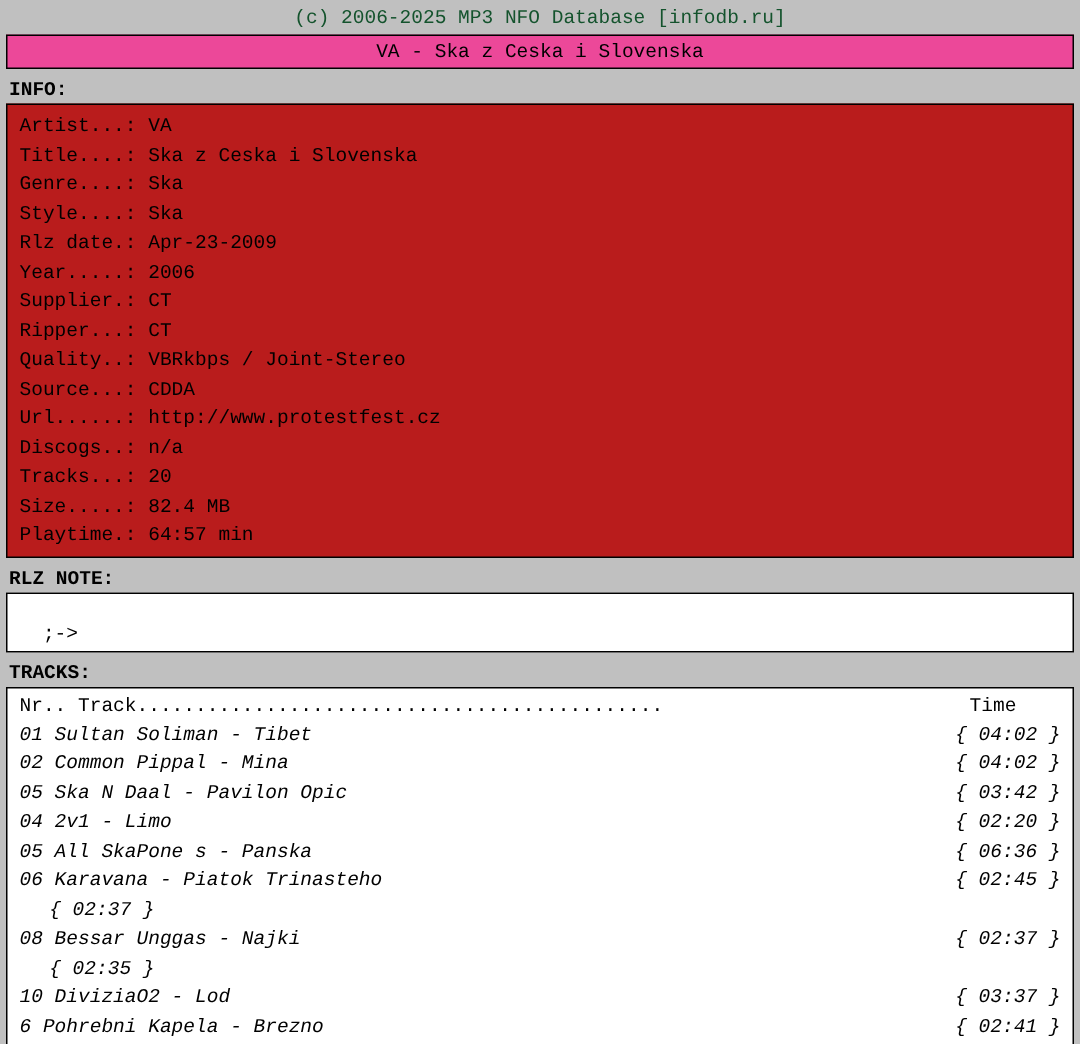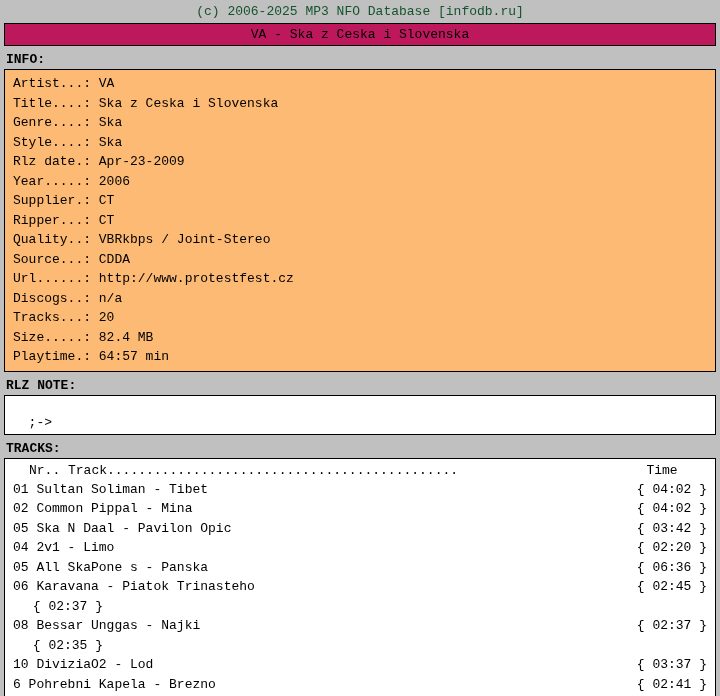--- a/index.html
+++ b/index.html
@@ -17,34 +17,34 @@
       padding: 4px;
     }
     .header-line {
       text-align: center;
       color: #14532d;
       margin-bottom: 4px;
       font-size: 13px;
     }
     .title-box {
       border: 1px solid #000;
-      background: #be185d;
+      background: #ec4899;
       text-align: center;
       padding: 3px 6px;
       margin-bottom: 6px;
     }
     .section-label {
       font-weight: bold;
       margin-bottom: 2px;
       margin-top: 4px;
       padding-left: 2px;
     }
     .info-box {
       border: 1px solid #000;
-      background: #fdba74;
+      background: #b91c1c;
       padding: 4px 8px;
       margin-bottom: 6px;
       white-space: pre;
       line-height: 1.5;
     }
     .note-box {
       border: 1px solid #000;
       background: #ffffff;
       padding: 4px 8px;
       margin-bottom: 6px;
@@ -53,33 +53,33 @@
     .tracks-box {
       border: 1px solid #000;
       background: #ffffff;
       padding: 4px 8px;
       margin-bottom: 6px;
     }
     .tracks-header-row {
       display: flex;
       justify-content: flex-end;
       margin-bottom: 2px;
-      margin-left: 16px;
     }
     .tracks-header-left {
       flex: 1;
     }
     .tracks-header-right {
       width: 90px;
       text-align: center;
     }
     .track-row {
       display: flex;
       justify-content: space-between;
       line-height: 1.5;
+      font-style: italic;
     }
     .track-left {
       flex: 1;
     }
     .track-right {
       width: 90px;
       text-align: right;
       white-space: nowrap;
     }
   </style>

